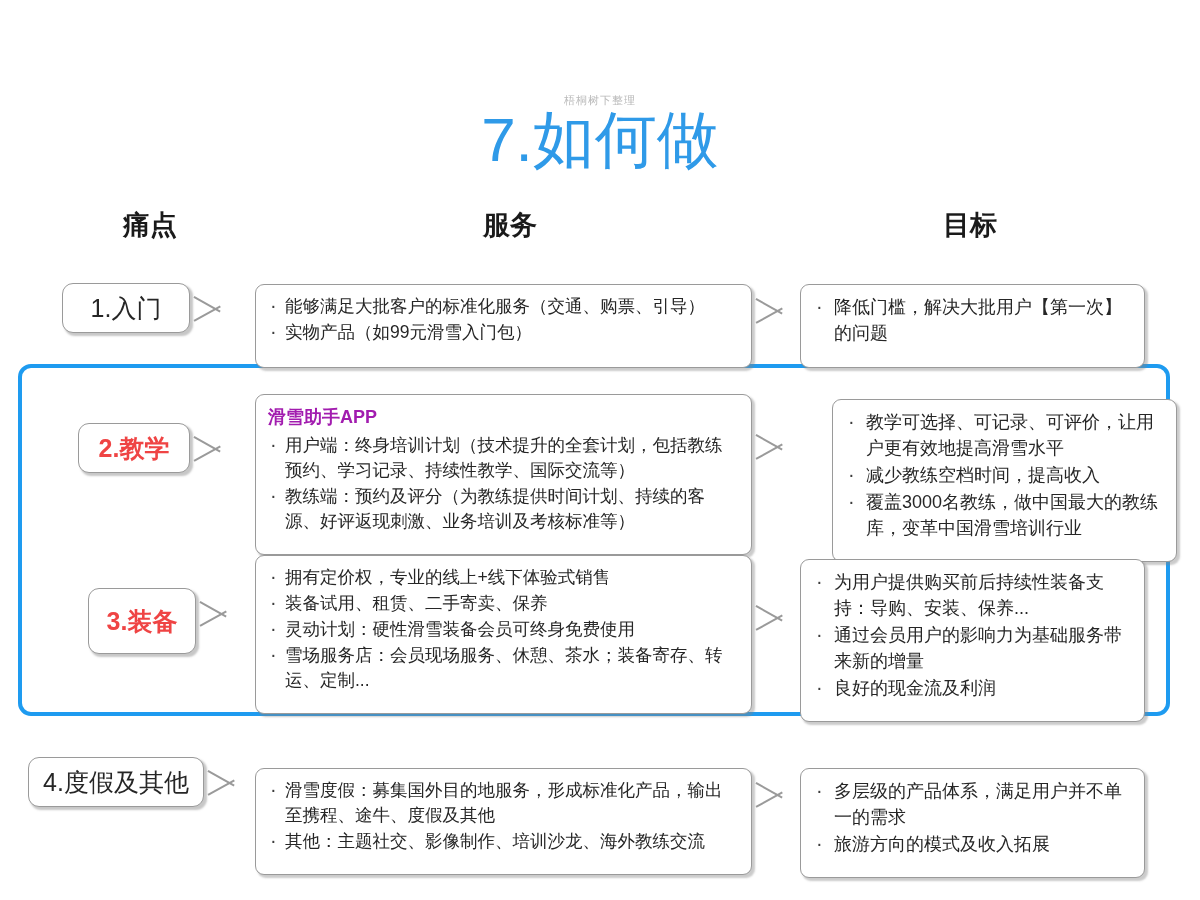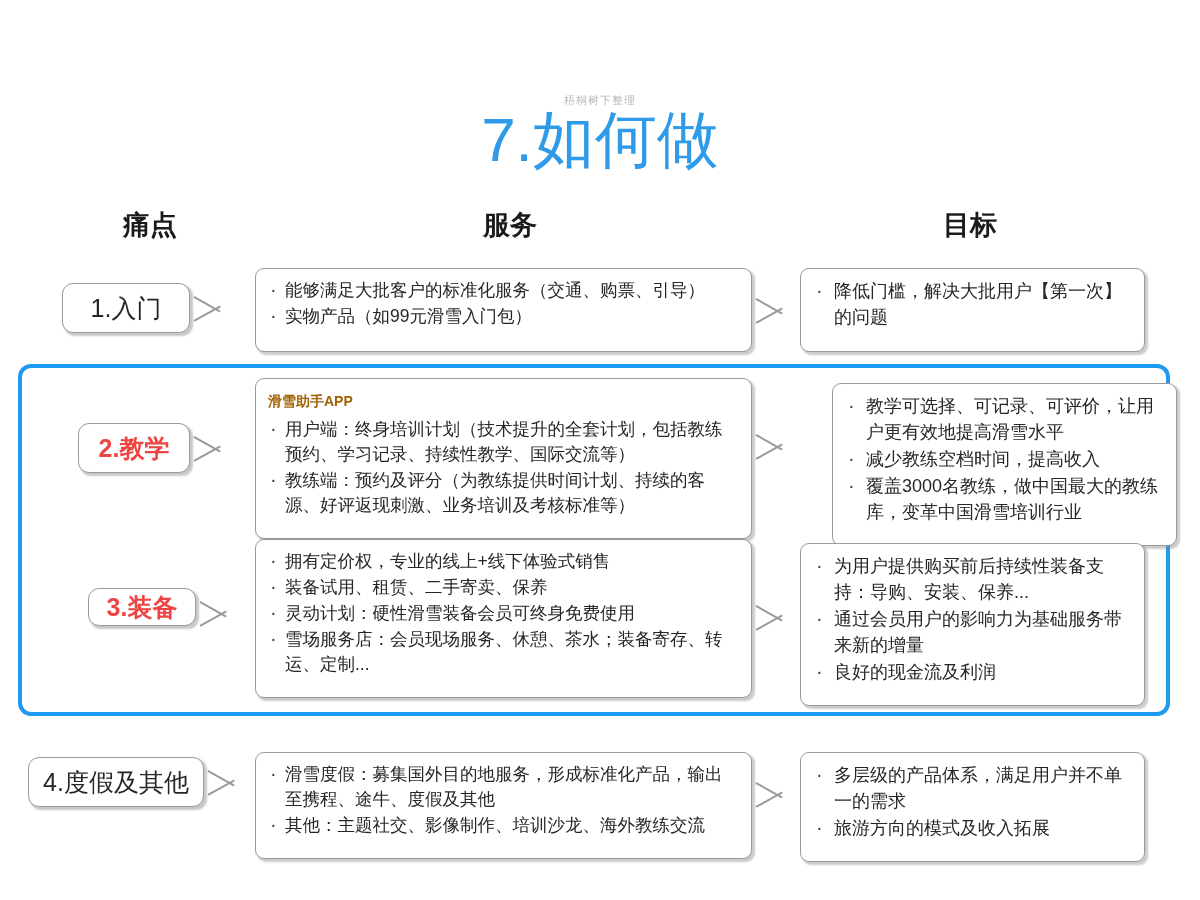--- a/index.html
+++ b/index.html
@@ -71,26 +71,27 @@
   .tail::after  { top: 34px;  transform: rotate(-29deg); transform-origin: left center; }
 
   
   .card {
     position: absolute;
     background: #ffffff;
     border: 1.6px solid #9a9a9a;
     border-radius: 9px;
     box-shadow: 2.5px 2.5px 2px rgba(130,130,130,0.42);
     padding: 9px 14px 19px 12px;
+    margin-top: 16px;
   }
   .card.svc { width: 497px; }
   .card.goal { width: 345px; }
 
   .card-title {
-    font-size: 14px; font-weight: bold; color: #a16207;
+    font-size: 18px; font-weight: bold; color: #a21caf;
     margin-bottom: 3px; line-height: 26px;
   }
   ul.bullets { list-style: none; }
   ul.bullets > li {
     position: relative;
     padding-left: 17px;
     font-size: 17.5px;
     line-height: 25px;
     color: #262626;
     margin-bottom: 1px;
@@ -146,21 +147,21 @@
         </ul>
       </div>
       <div class="tail" style="left: 754px; top: 423.5px;"></div>
       <div class="card goal" style="left: 832px; top: 383px; min-height: 130px;">
         <ul class="bullets">
           <li>教学可选择、可记录、可评价，让用户更有效地提高滑雪水平</li>
           <li>减少教练空档时间，提高收入</li>
           <li>覆盖3000名教练，做中国最大的教练库，变革中国滑雪培训行业</li>
         </ul>
       </div>
-      <div class="pain blue" style="left: 88px; top: 588px; width: 108px; height: 38px;">
+      <div class="pain blue" style="left: 88px; top: 588px; width: 108px; height: 66px;">
         <span>3.装备</span>
       </div>
       <div class="tail" style="left: 198px; top: 591px;"></div>
       <div class="card svc" style="left: 255px; top: 539px; min-height: 155px;">
         <ul class="bullets">
           <li>拥有定价权，专业的线上+线下体验式销售</li>
           <li>装备试用、租赁、二手寄卖、保养</li>
           <li>灵动计划：硬性滑雪装备会员可终身免费使用</li>
           <li>雪场服务店：会员现场服务、休憩、茶水；装备寄存、转运、定制...</li>
         </ul>

